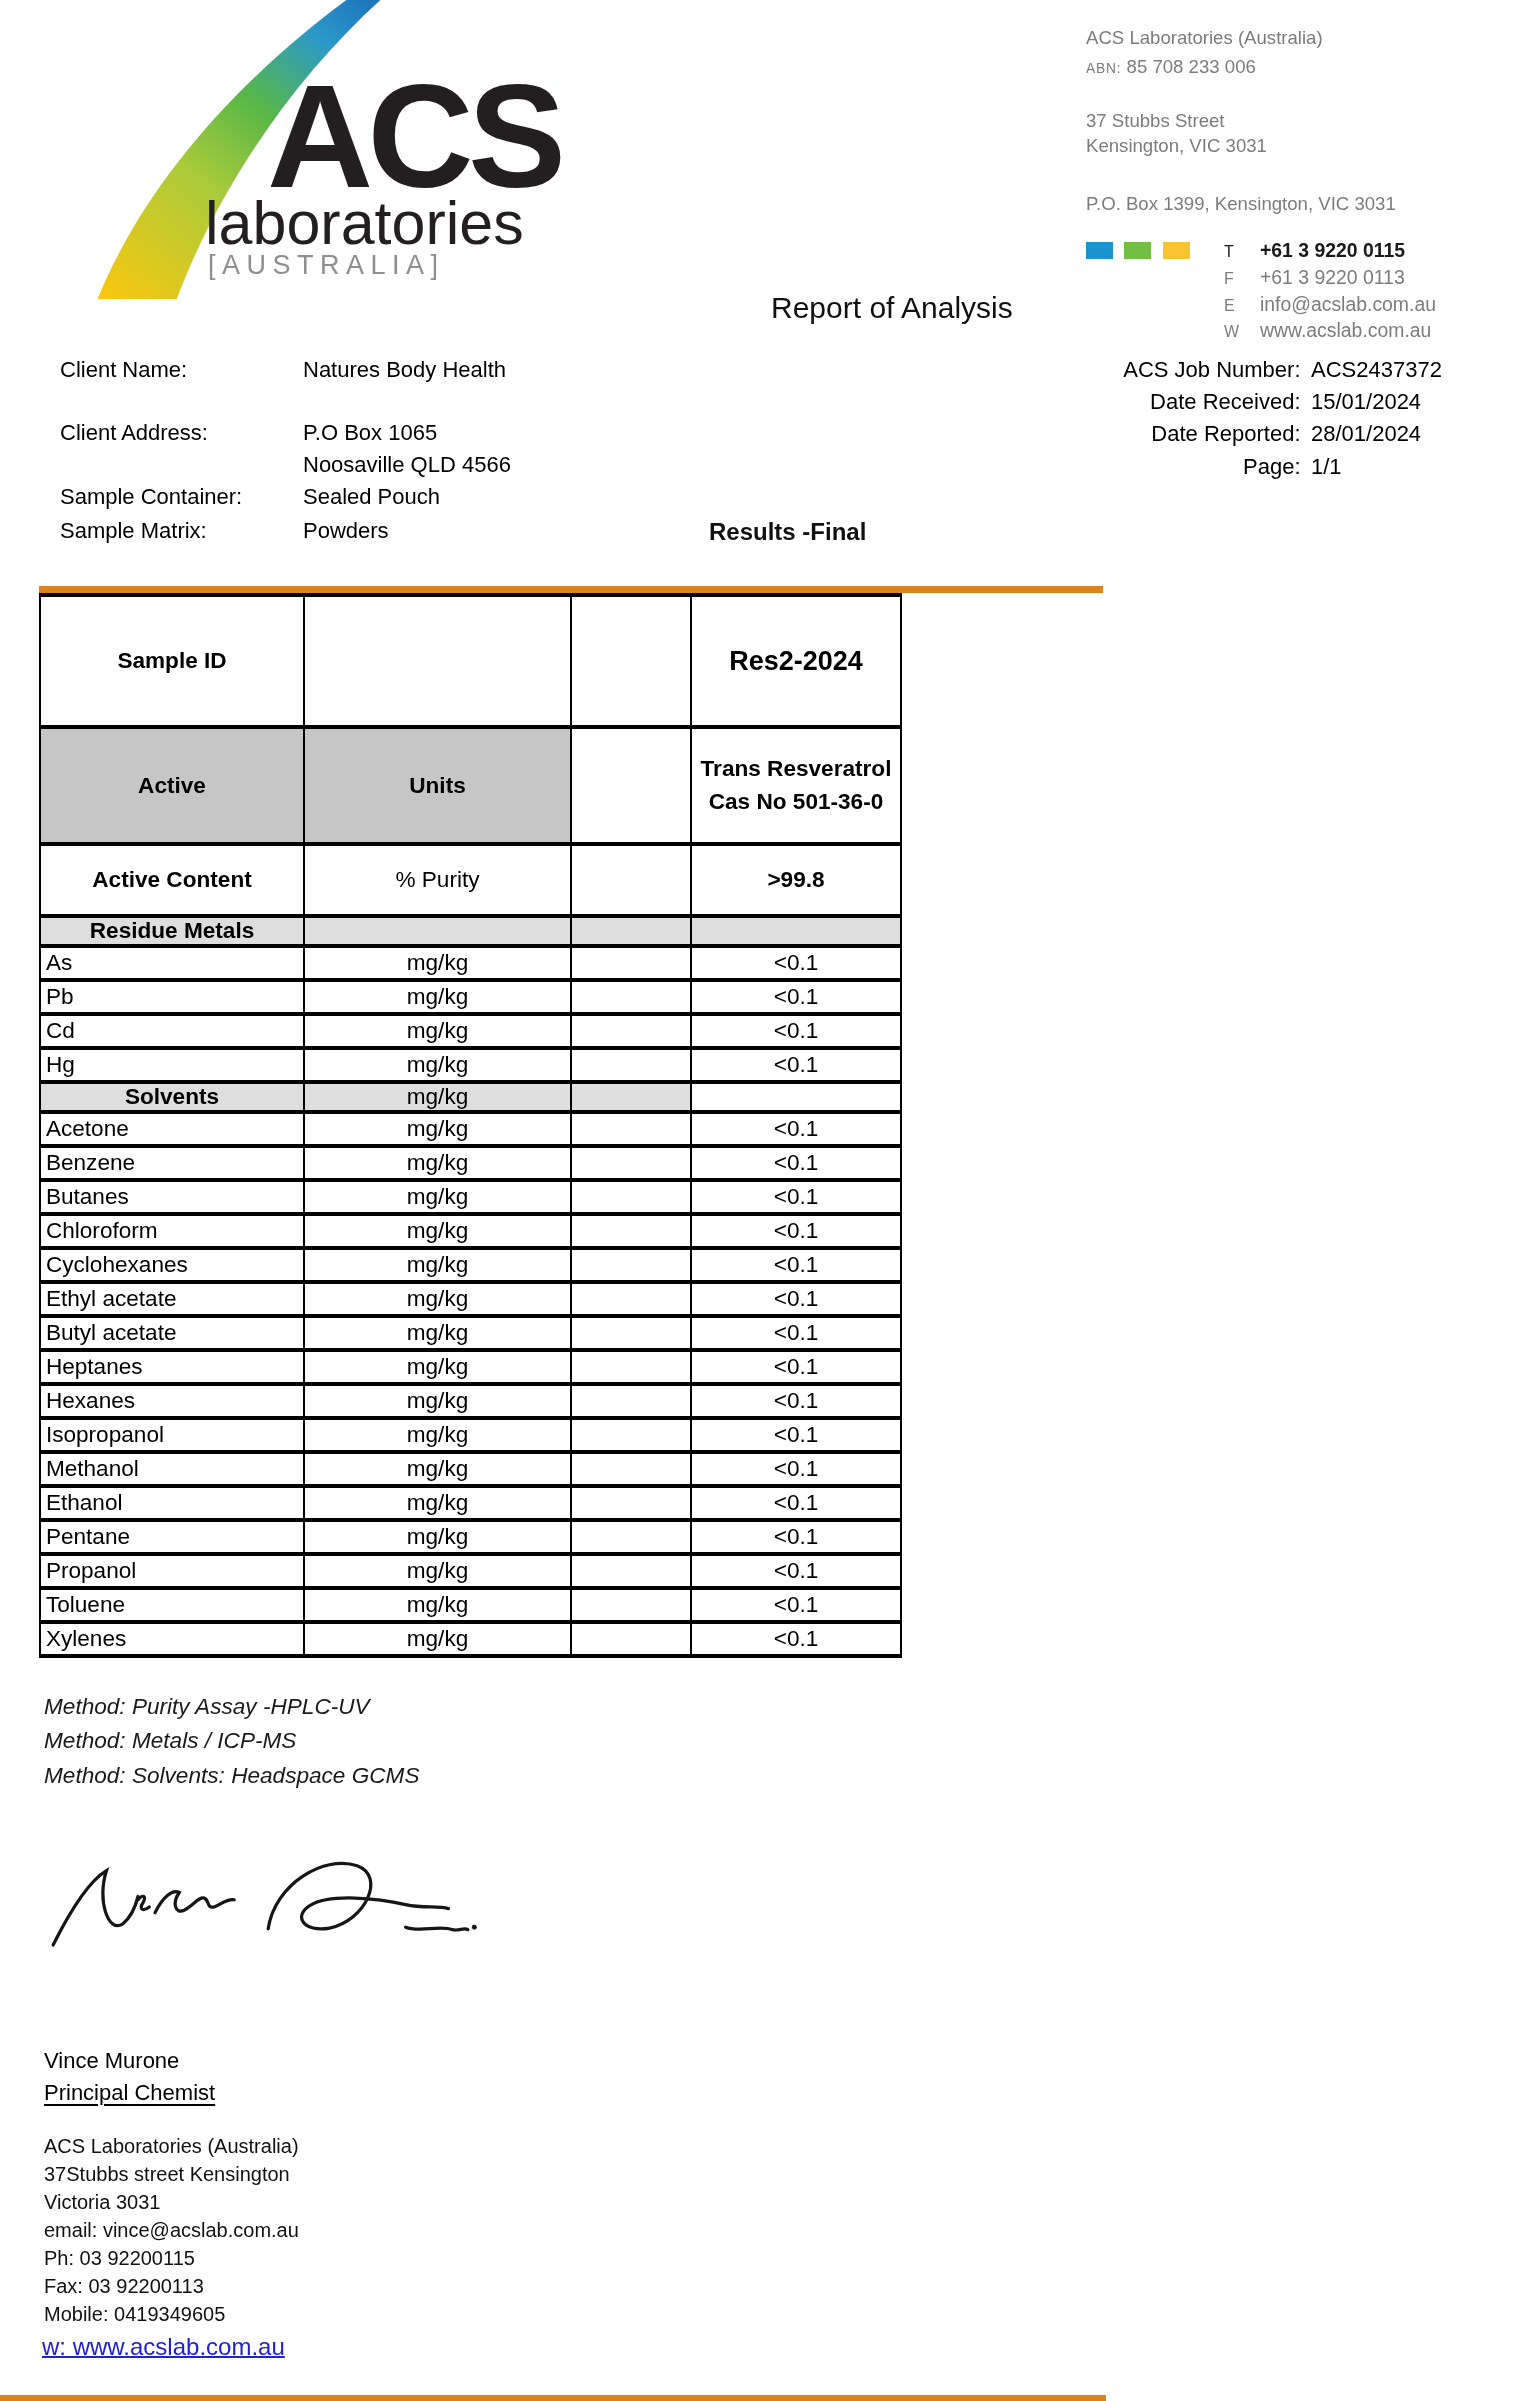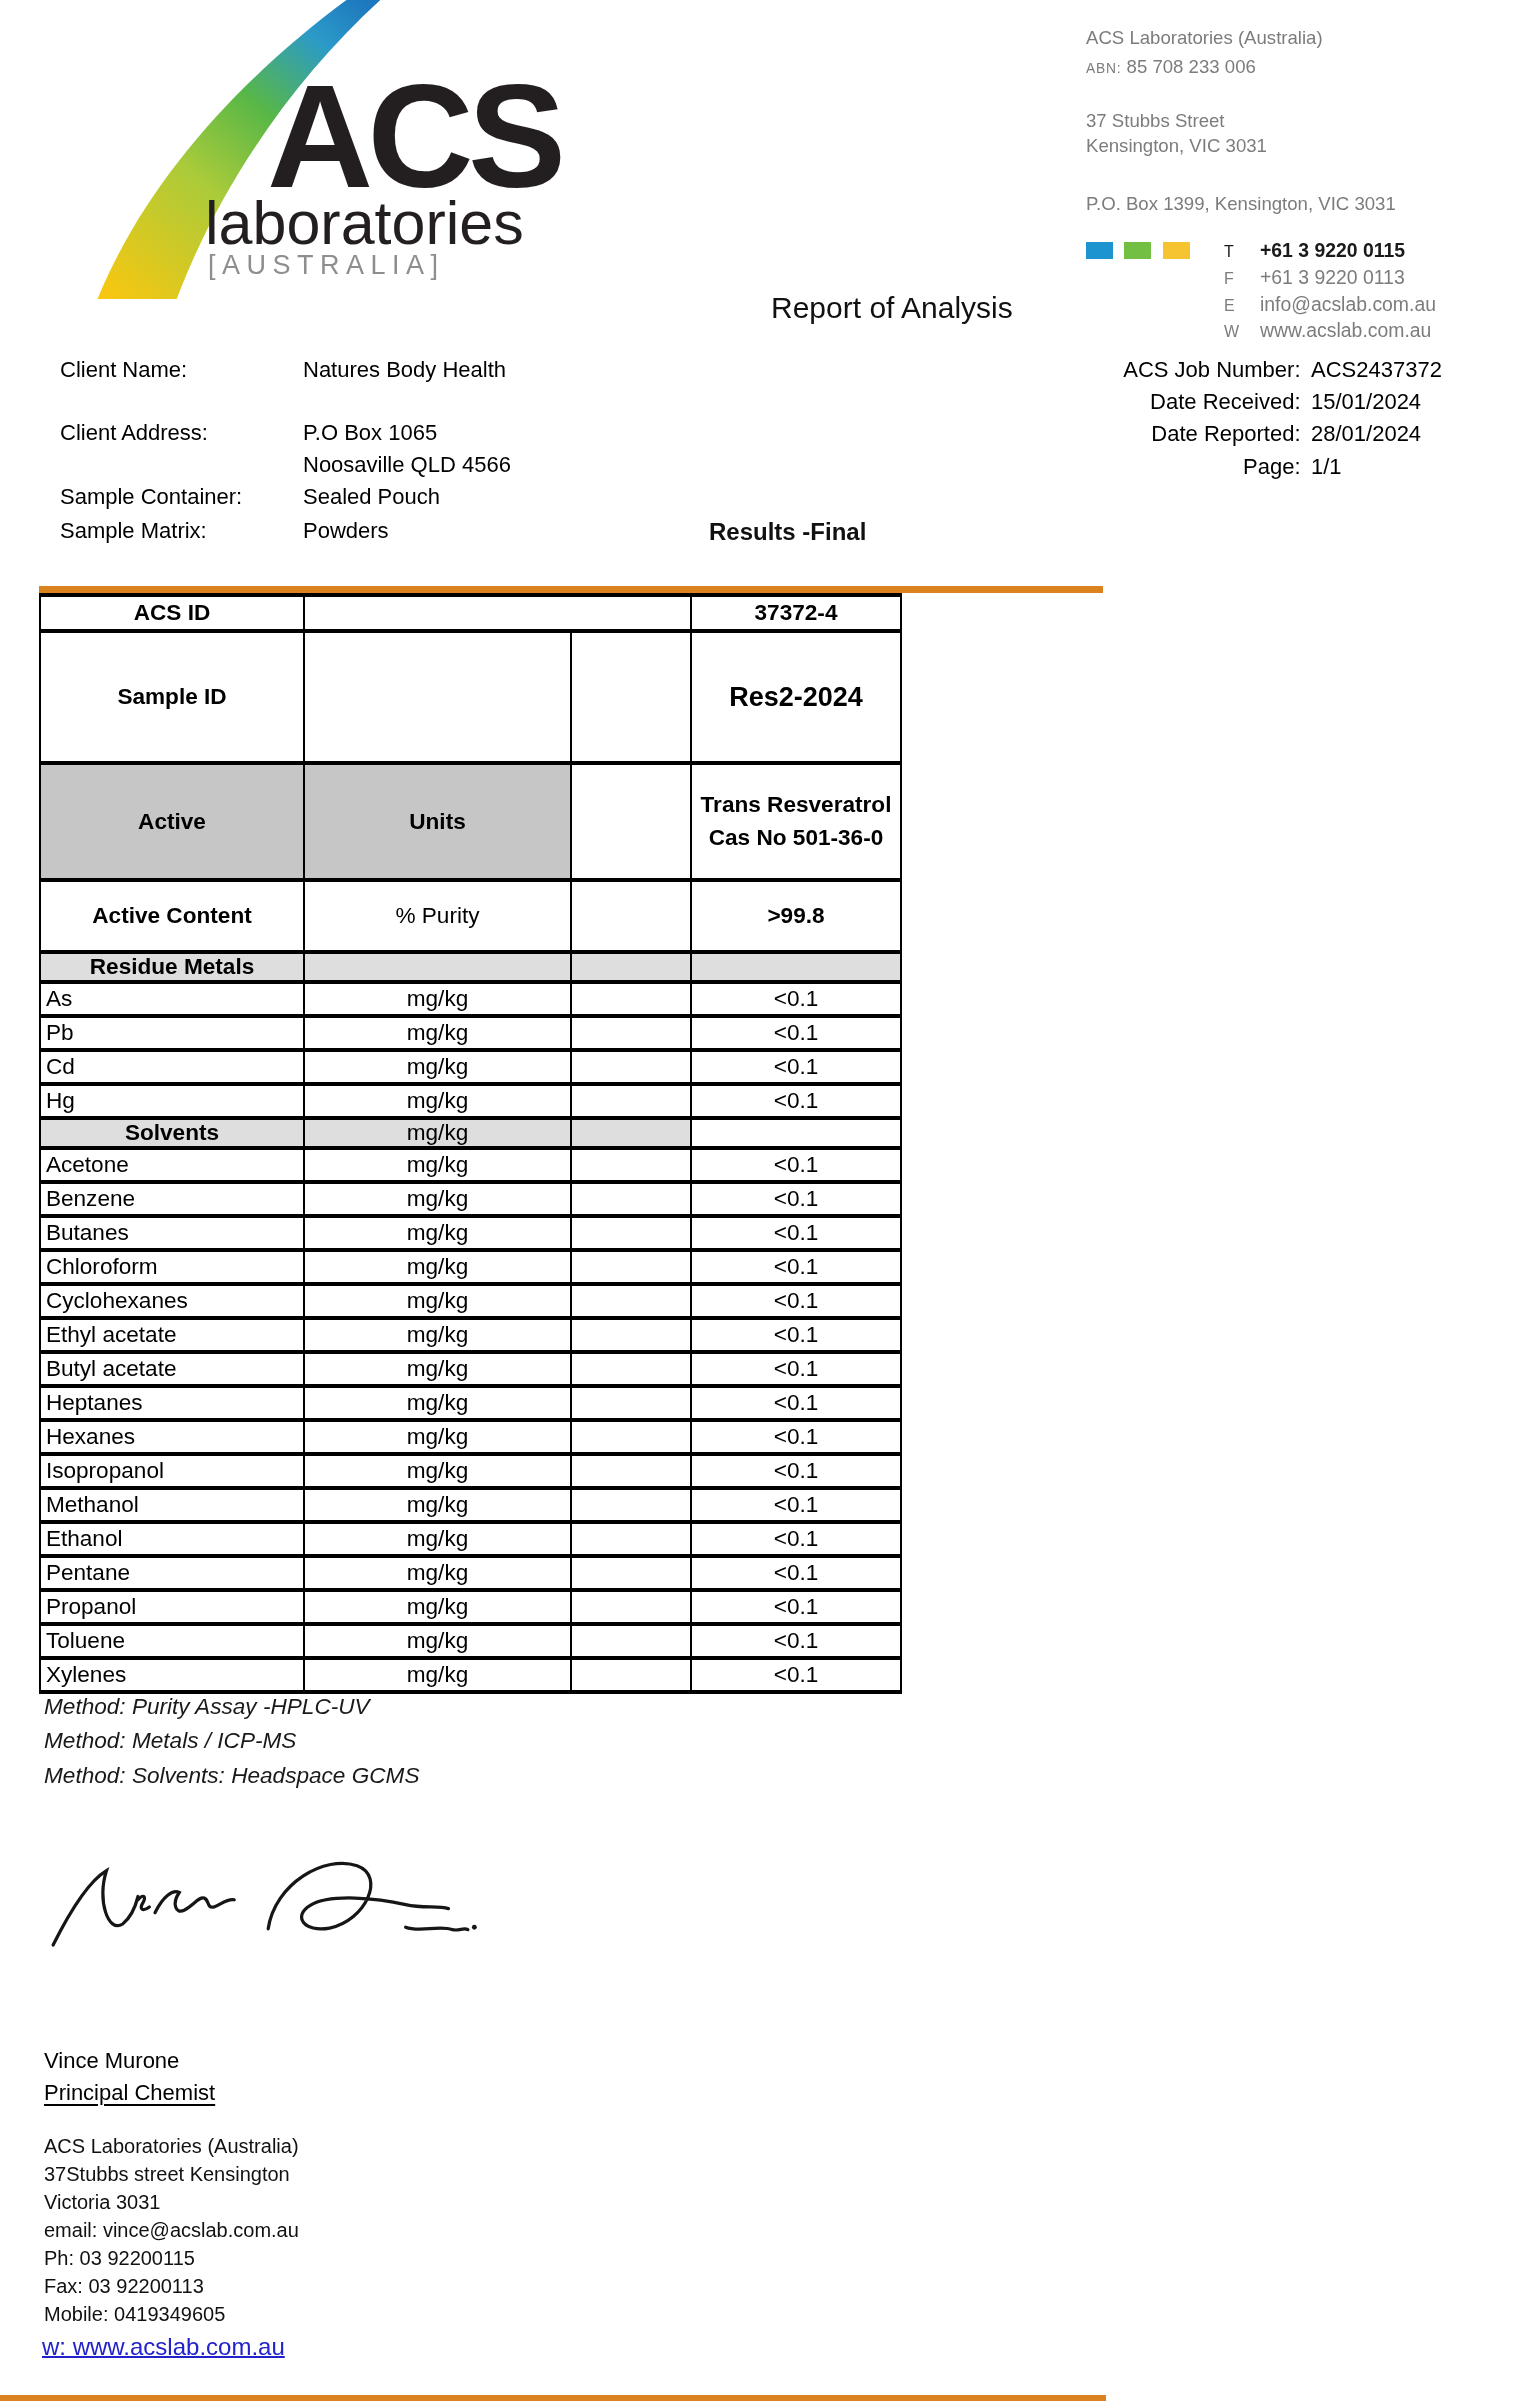--- a/index.html
+++ b/index.html
@@ -164,25 +164,20 @@
   <div class="abs rule-top"></div>
 
   <table class="abs results-table">
     <colgroup>
         <col style="width:264px">
         <col style="width:267px">
         <col style="width:120px">
         <col style="width:210px">
       </colgroup>
     <tbody>
-      <tr class="r1">
-        <td class="hd">ACS ID</td>
-        <td colspan="2"></td>
-        <td class="ctr bold">37372-4</td>
-      </tr>
       <tr class="r2">
         <td class="hd">Sample ID</td>
         <td></td>
         <td></td>
         <td class="ctr bold big">Res2-2024</td>
       </tr>
       <tr class="r3">
         <td class="hd gray">Active</td>
         <td class="hd gray">Units</td>
         <td></td>

